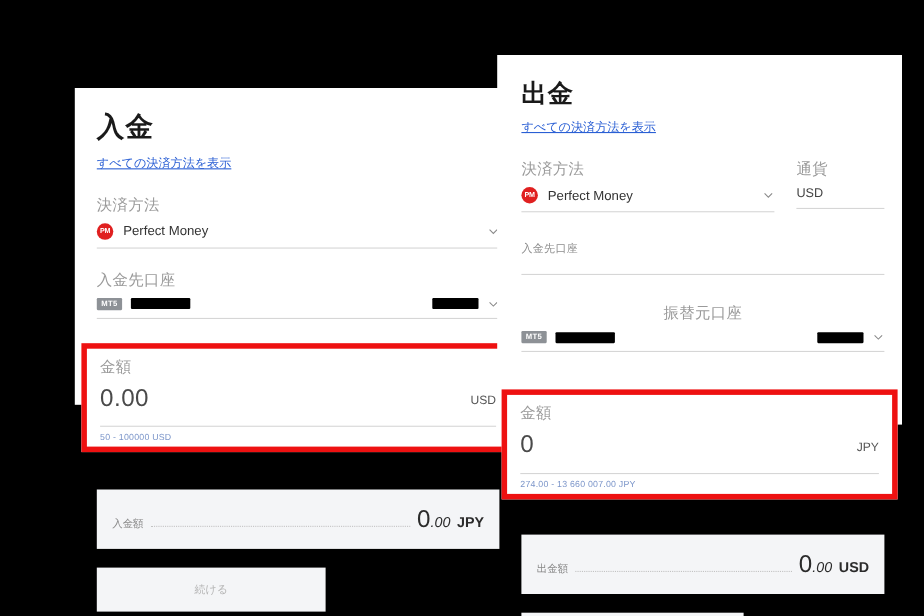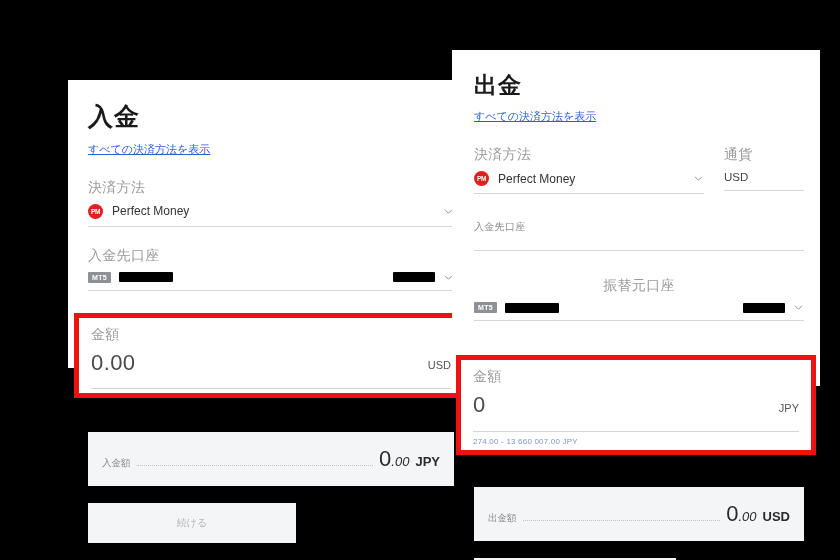--- a/index.html
+++ b/index.html
@@ -271,20 +271,21 @@
   </div>
 
   
   <div class="amount-highlight" style="margin:0 -14px 0 -14px;">
     <div class="amount-inner">
       <div class="field-label">金額</div>
       <div class="amount-row">
         <span class="amount-value">0.00</span>
         <span class="amount-currency">USD</span>
       </div>
+      <div class="amount-hint">50 - 100000 USD</div>
     </div>
   </div>
 
   
   <div class="total-bar" style="margin-top:34px;">
     <span class="total-label">入金額</span>
     <span class="dot-leader"></span>
     <span class="total-int">0</span>
     <span class="total-dec">.00</span>
     <span class="total-cur">JPY</span>

